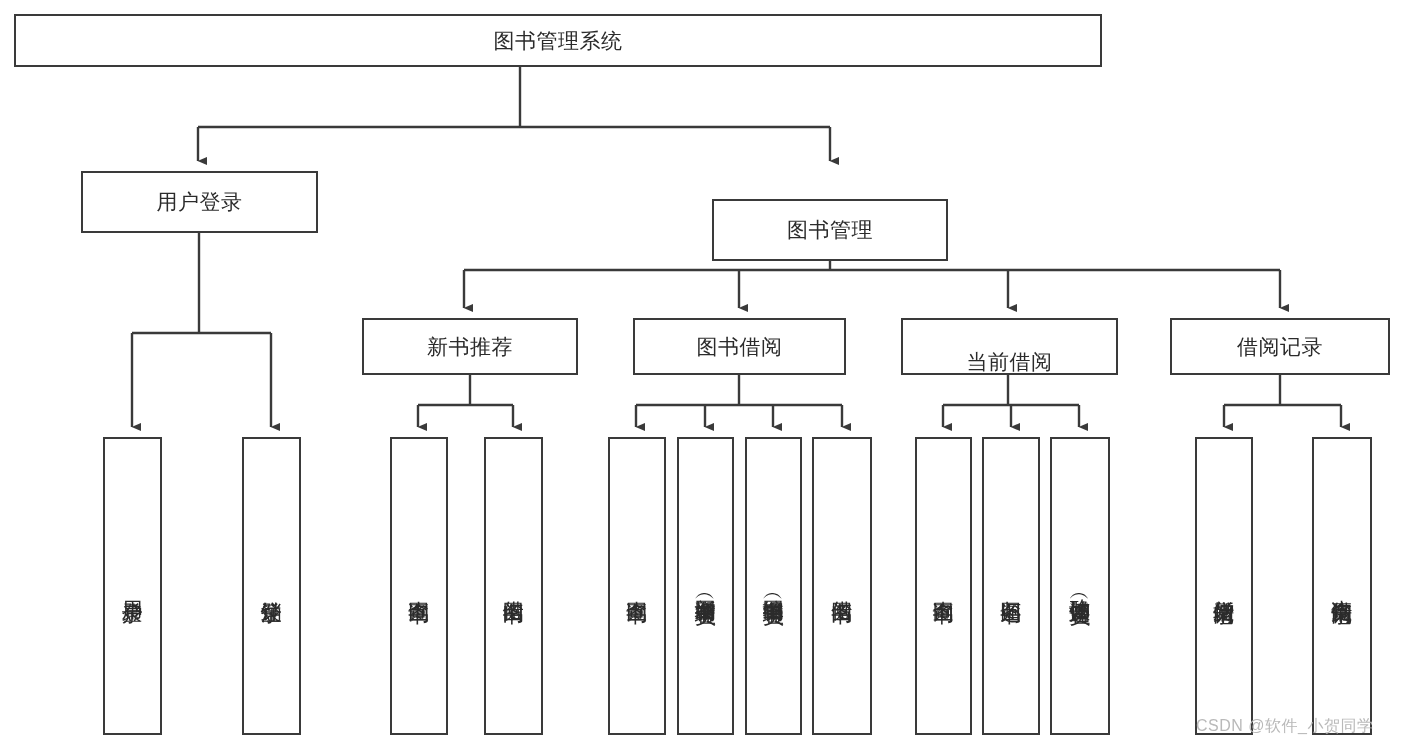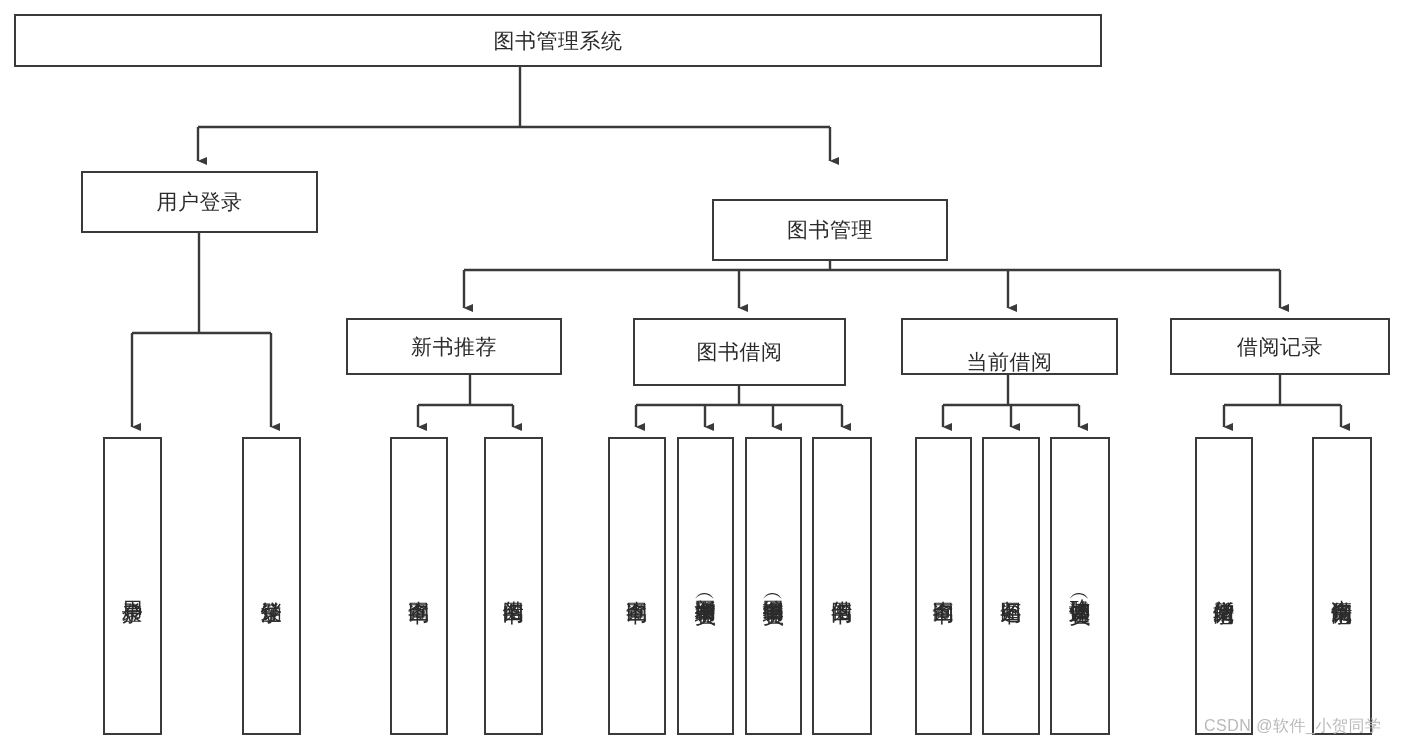--- a/index.html
+++ b/index.html
@@ -114,24 +114,24 @@
   <div id="nodes-layer">
       <div class="node horizontal" style="left: 14px; top: 14px; width: 1088px; height: 53px;">
         <span>图书管理系统</span>
       </div>
       <div class="node horizontal" style="left: 81px; top: 171px; width: 237px; height: 62px;">
         <span>用户登录</span>
       </div>
       <div class="node horizontal" style="left: 712px; top: 171px; width: 236px; height: 62px; margin-top: 28px;">
         <span>图书管理</span>
       </div>
-      <div class="node horizontal" style="left: 346px; top: 318px; width: 216px; height: 57px;">
+      <div class="node horizontal" style="left: 362px; top: 318px; width: 216px; height: 57px;">
         <span>新书推荐</span>
       </div>
-      <div class="node horizontal" style="left: 633px; top: 318px; width: 213px; height: 68px;">
+      <div class="node horizontal" style="left: 633px; top: 318px; width: 213px; height: 57px;">
         <span>图书借阅</span>
       </div>
       <div class="node horizontal" style="left: 901px; top: 318px; width: 217px; height: 57px; align-items: flex-end;">
         <span>当前借阅</span>
       </div>
       <div class="node horizontal" style="left: 1170px; top: 318px; width: 220px; height: 57px; justify-content: center;">
         <span>借阅记录</span>
       </div>
       <div class="node vertical" style="left: 103px; top: 437px; width: 59px; height: 298px;">
         <span class="vtext">用户登录</span>
@@ -167,15 +167,15 @@
         <span class="vtext">确认归还（管理员）</span>
       </div>
       <div class="node vertical" style="left: 1195px; top: 437px; width: 58px; height: 298px;">
         <span class="vtext">新增借阅记录</span>
       </div>
       <div class="node vertical" style="left: 1312px; top: 437px; width: 60px; height: 298px;">
         <span class="vtext">查询借阅记录</span>
       </div>
     </div>
 
-  <div class="watermark" style="left: 1196px; top: 716px; margin-left: 8px;">CSDN @软件_小贺同学</div>
+  <div class="watermark" style="left: 1196px; top: 716px;">CSDN @软件_小贺同学</div>
 
 </div>
 
 </body></html>

